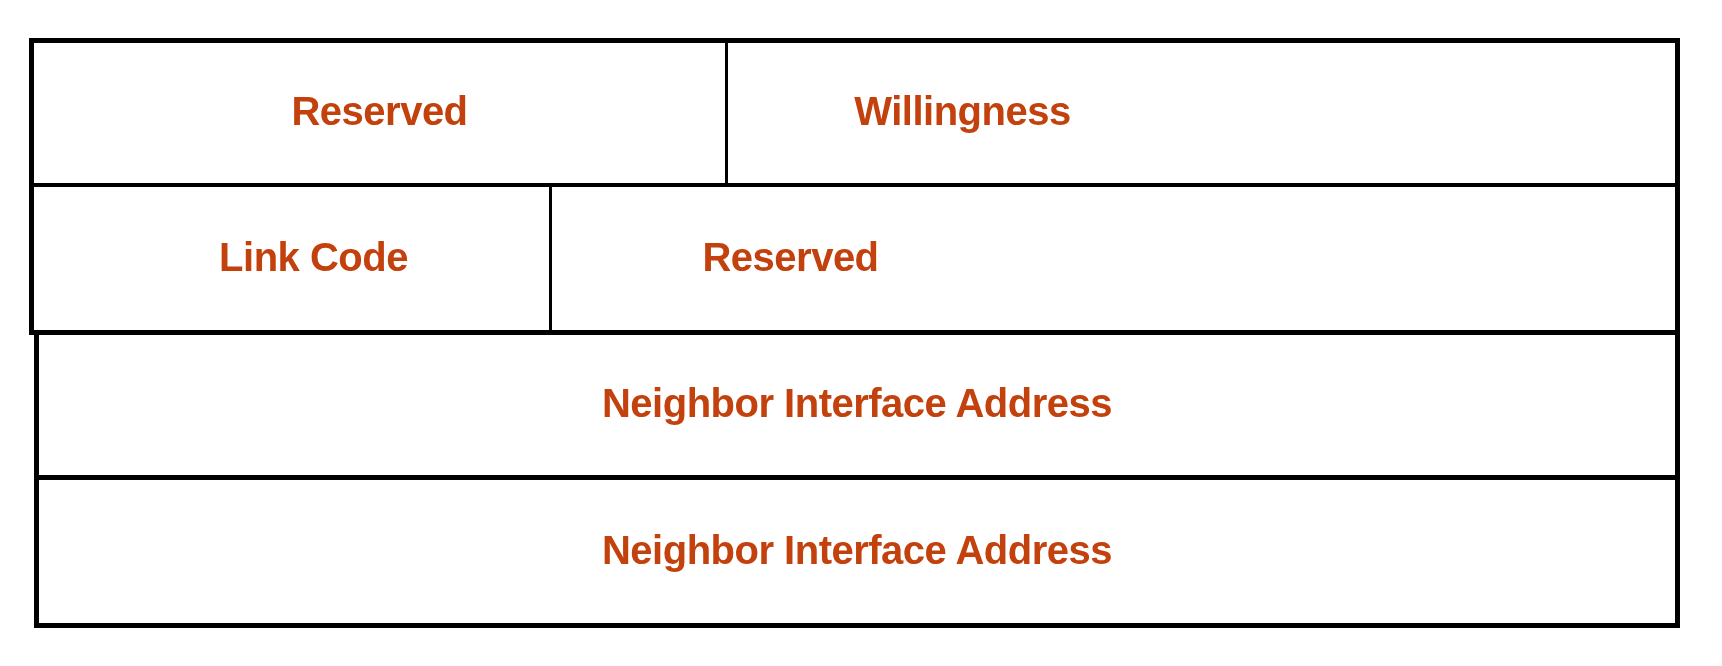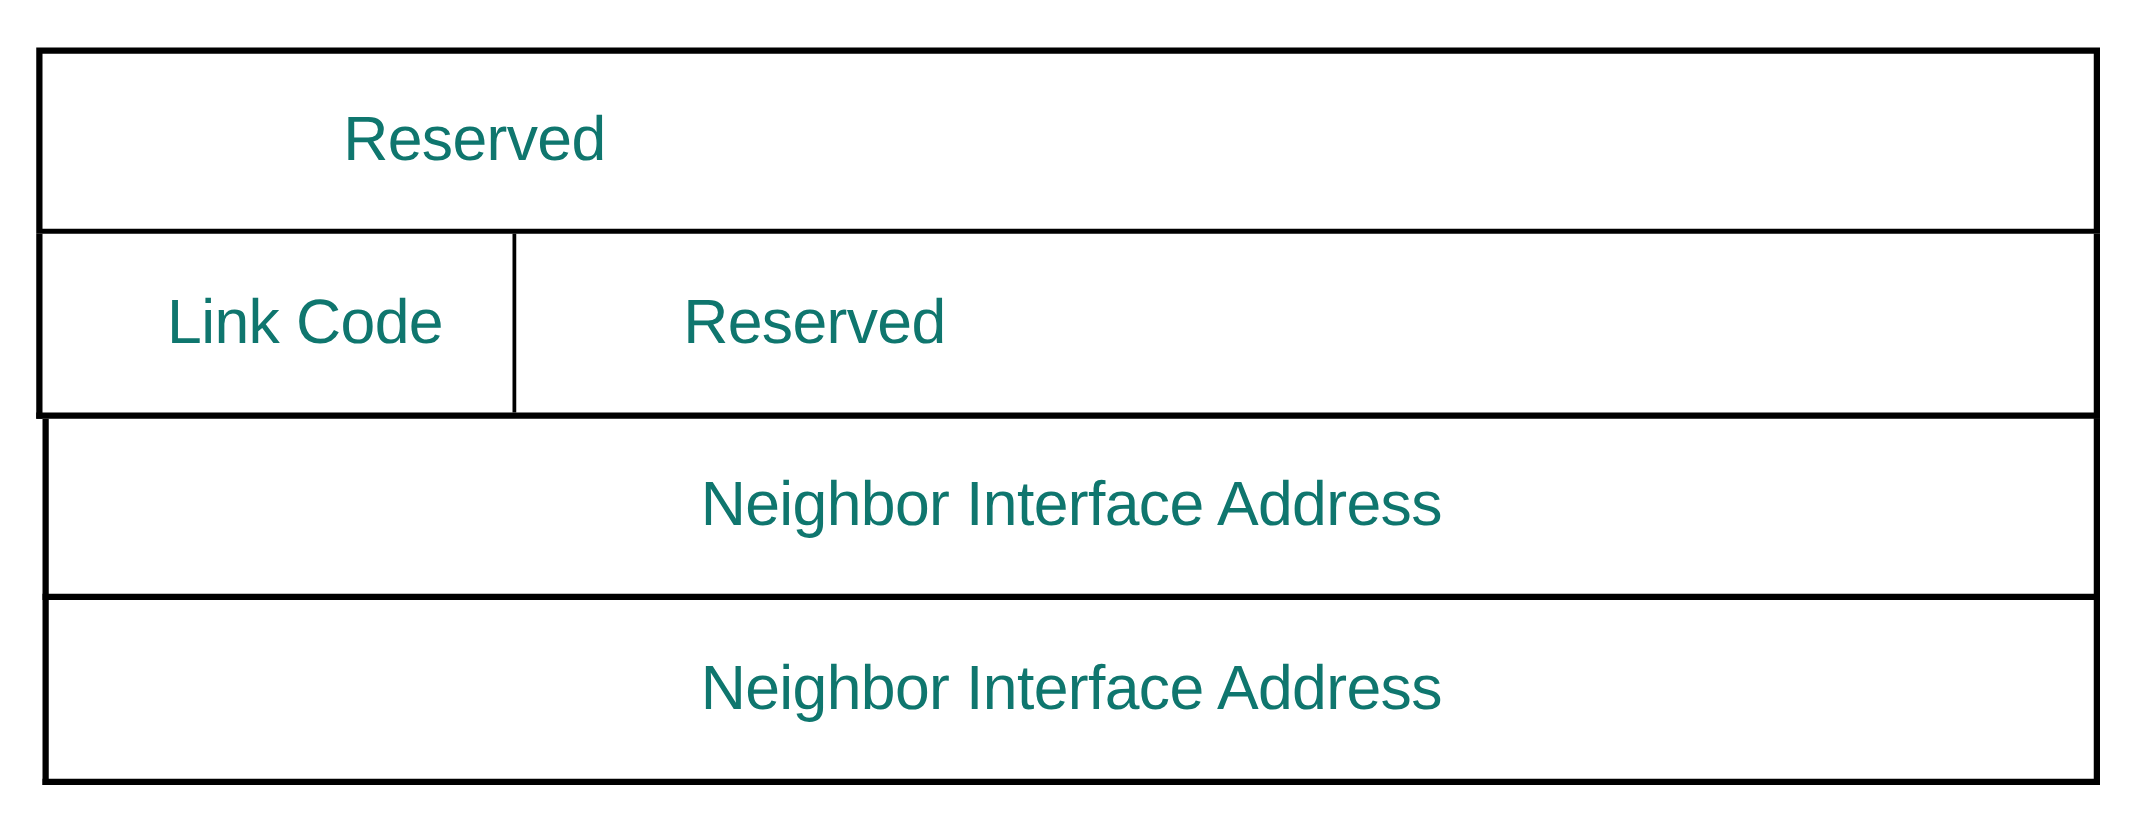--- a/index.html
+++ b/index.html
@@ -77,53 +77,56 @@
     box-sizing: border-box;
     height: 100%;
     overflow: hidden;
   }
 
   .cell-divider {
     border-left: 3px solid #000000;
   }
 
   .cell-label {
-    font-size: 50px;
-    font-weight: 400;
+    font-size: 40px;
+    font-weight: 700;
     line-height: 1;
-    color: #0f766e;
+    color: #c2410c;
     letter-spacing: -0.5px;
     white-space: nowrap;
     display: block;
     transform: translateY(-2px);
   }
 
   
   .r1-c1 { width: 691px; }
   .r1-c2 { width: 478px; }
   .r1-c3 { width: 472px; }
 
   
-  .r2-c1 { width: 376px; padding-left: 44px; }
+  .r2-c1 { width: 515px; padding-left: 44px; }
   .r2-c2 { width: 480px; }
   .r2-c3 { width: 688px; }
 
   
   .full-cell { width: 100%; border-radius: 24px; }
 </style>
 </head>
 <body>
 
 <div id="diagram-root">
 
   <div class="packet-table">
 
     <div class="packet-row row-1">
       <div class="packet-cell r1-c1">
         <span class="cell-label">Reserved</span>
+      </div>
+      <div class="packet-cell r1-c3 cell-divider">
+        <span class="cell-label">Willingness</span>
       </div>
     </div>
 
     <div class="packet-row row-2">
       <div class="packet-cell r2-c1">
         <span class="cell-label">Link Code</span>
       </div>
       <div class="packet-cell r2-c2 cell-divider">
         <span class="cell-label">Reserved</span>
       </div>

